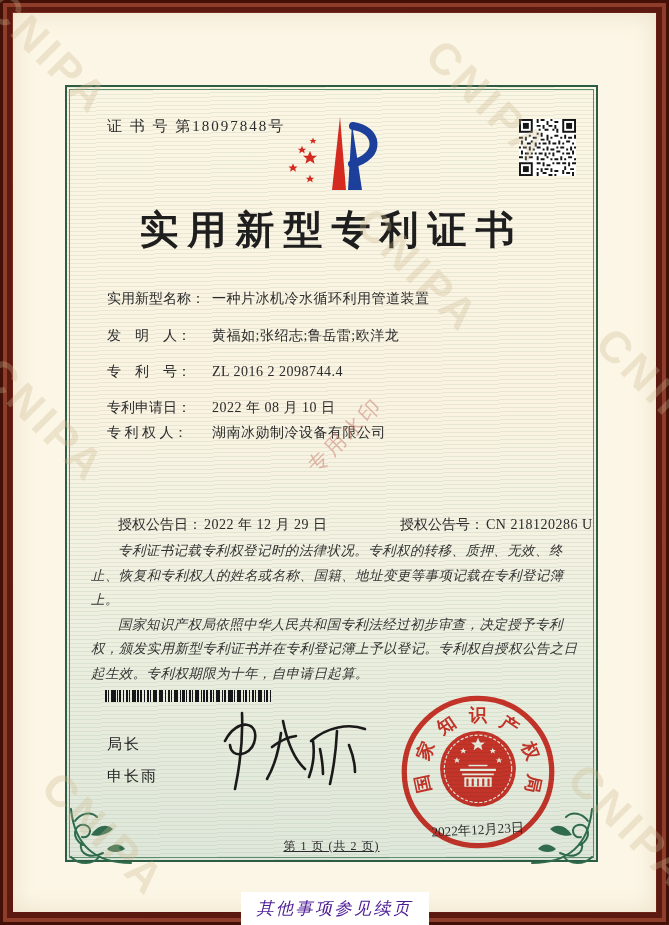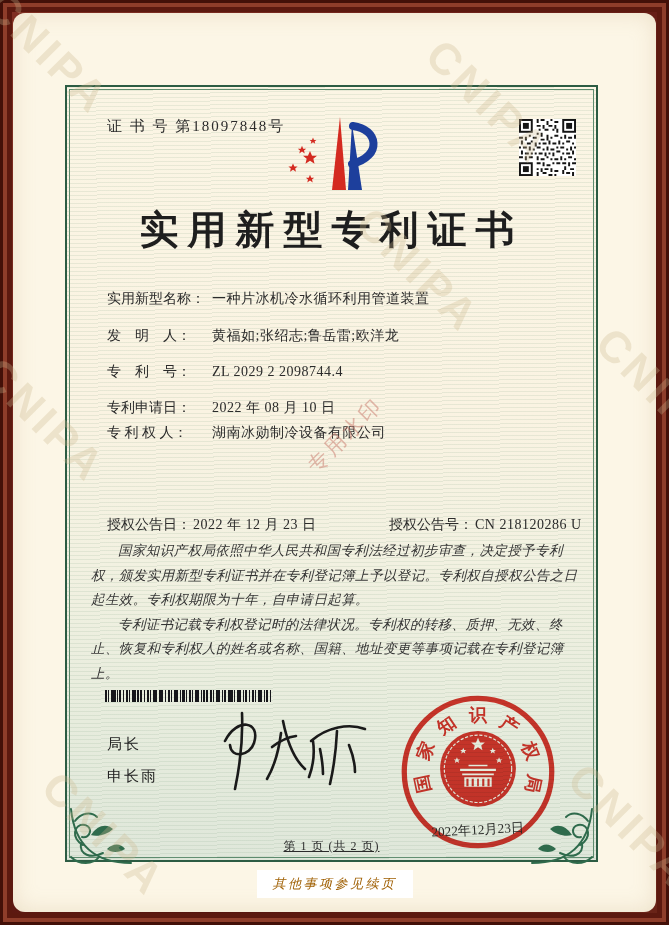--- a/index.html
+++ b/index.html
@@ -10,21 +10,20 @@
   }
   .page{
     position:relative;width:669px;height:925px;
     background:linear-gradient(135deg,#803023 0%,#6b2018 35%,#55150e 70%,#6b2418 100%);
     box-shadow:inset 0 0 0 3px #431008, inset 0 0 0 7px #8e3d2a, inset 0 0 0 12px #5c190f;
   }
   .sheet{
     position:absolute;left:13px;top:13px;right:13px;bottom:13px;
     background:#fcf6e6;
     box-shadow:inset 0 0 22px rgba(190,160,110,.25);
-    border-radius:12px;
   }
   
   .frame{
     position:absolute;left:52px;top:72px;width:533px;height:777px;
     border:2px solid #2c5c43;
     background:linear-gradient(180deg,#fbf5e4 0%,#faf3e2 42%,#f2f1e1 62%,#e7ecdd 82%,#dfe7da 100%);
     box-sizing:border-box;
   }
   .frame::before{
     content:"";position:absolute;inset:2px;border:1px solid #5d8b6e;pointer-events:none;
@@ -47,21 +46,21 @@
     font-size:39px;font-weight:700;color:#1e1e1e;letter-spacing:9px;z-index:4;
   }
   
   .row{position:absolute;left:40px;width:470px;display:flex;font-size:14px;color:#2b2b2b;z-index:4;line-height:20px;}
   .row .lbl{flex:0 0 105px;white-space:pre;}
   .row .val{flex:1;letter-spacing:.5px;}
   .row.r1{top:202px}.row.r2{top:239px}.row.r3{top:275px}
   .row.r4{top:311px}.row.r5{top:336px}.row.r6{top:384px}
   .row.grant{top:428px;width:490px;}
   .row.grant .pair{display:flex;}
-  .row.grant .pair.p1{flex:0 0 282px;}
+  .row.grant .pair.p1{flex:0 0 282px;margin-left:11px;}
   .row.grant .pair .lbl{flex:0 0 86px;white-space:pre;}
   
   .paras{
     position:absolute;left:24px;top:452px;width:492px;z-index:4;
     font-size:13.5px;line-height:1.82;color:#343434;font-style:italic;
   }
   .paras p{margin:0;text-indent:2em;letter-spacing:.4px;}
   
   .barcode{
     position:absolute;left:38px;top:603px;width:166px;height:12px;z-index:4;
@@ -75,22 +74,22 @@
     font-size:15px;color:#222;letter-spacing:2px;text-align:center;}
   .signer.t1{top:648px}.signer.t2{top:680px}
   .sig-svg{position:absolute;left:142px;top:622px;width:170px;height:90px;z-index:4;}
   
   .seal{position:absolute;left:332px;top:606px;width:158px;height:158px;z-index:5;
     opacity:.93;mix-blend-mode:multiply;}
   
   .page-info{position:absolute;left:0;top:751px;width:100%;text-align:center;
     font-size:12px;color:#2b2b2b;letter-spacing:1px;z-index:4;text-decoration:underline;}
   .foot-note{
-    position:absolute;left:50%;top:857px;transform:translateX(-50%);
-    background:#fff;padding:5px 16px;font-size:13px;font-style:italic;color:#a16207;
+    position:absolute;left:50%;top:879px;transform:translateX(-50%);
+    background:#fff;padding:5px 16px;font-size:17px;font-style:italic;color:#4c1d95;
     letter-spacing:2.5px;z-index:4;white-space:nowrap;
   }
   
   .wm{position:absolute;font-family:"Liberation Sans","DejaVu Sans",sans-serif;
     font-weight:700;font-size:44px;letter-spacing:4px;color:#cdb98f;opacity:.30;
     transform:rotate(45deg);z-index:6;pointer-events:none;white-space:nowrap;}
   .wm.w1{left:-42px;top:14px}
   .wm.w2{left:398px;top:64px}
   .wm.w3{left:328px;top:232px}
   .wm.w4{left:-46px;top:382px}
@@ -175,44 +174,44 @@
       <div class="row r1">
         <span class="lbl">实用新型名称：</span>
         <span class="val">一种片冰机冷水循环利用管道装置</span>
       </div>
       <div class="row r2">
         <span class="lbl">发　明　人：</span>
         <span class="val">黄福如;张绍志;鲁岳雷;欧洋龙</span>
       </div>
       <div class="row r3">
         <span class="lbl">专　利　号：</span>
-        <span class="val">ZL 2029 2 2098744.4</span>
+        <span class="val">ZL 2016 2 2098744.4</span>
       </div>
       <div class="row r4">
         <span class="lbl">专利申请日：</span>
         <span class="val">2022 年 08 月 10 日</span>
       </div>
       <div class="row r5">
         <span class="lbl">专 利 权 人：</span>
         <span class="val">湖南冰勋制冷设备有限公司</span>
       </div>
       <div class="row grant">
         <span class="pair p1">
           <span class="lbl">授权公告日：</span>
-          <span class="val">2022 年 12 月 23 日</span>
+          <span class="val">2022 年 12 月 29 日</span>
         </span>
         <span class="pair p2">
           <span class="lbl">授权公告号：</span>
           <span class="val">CN 218120286 U</span>
         </span>
       </div>
 
       <div class="paras">
+        <p>专利证书记载专利权登记时的法律状况。专利权的转移、质押、无效、终止、恢复和专利权人的姓名或名称、国籍、地址变更等事项记载在专利登记簿上。</p>
         <p>国家知识产权局依照中华人民共和国专利法经过初步审查，决定授予专利权，颁发实用新型专利证书并在专利登记簿上予以登记。专利权自授权公告之日起生效。专利权期限为十年，自申请日起算。</p>
-        <p>专利证书记载专利权登记时的法律状况。专利权的转移、质押、无效、终止、恢复和专利权人的姓名或名称、国籍、地址变更等事项记载在专利登记簿上。</p>
       </div>
 
       <div class="barcode"></div>
 
       <div class="signer t1">局长</div>
       <div class="signer t2">申长雨</div>
 
       <svg class="sig-svg" viewBox="0 0 170 90">
         <g fill="none" stroke="#1a1a1a" stroke-width="2.6" stroke-linecap="round">
           <path d="M16,32 C28,8 52,12 45,34 C41,47 22,50 21,36"></path>

